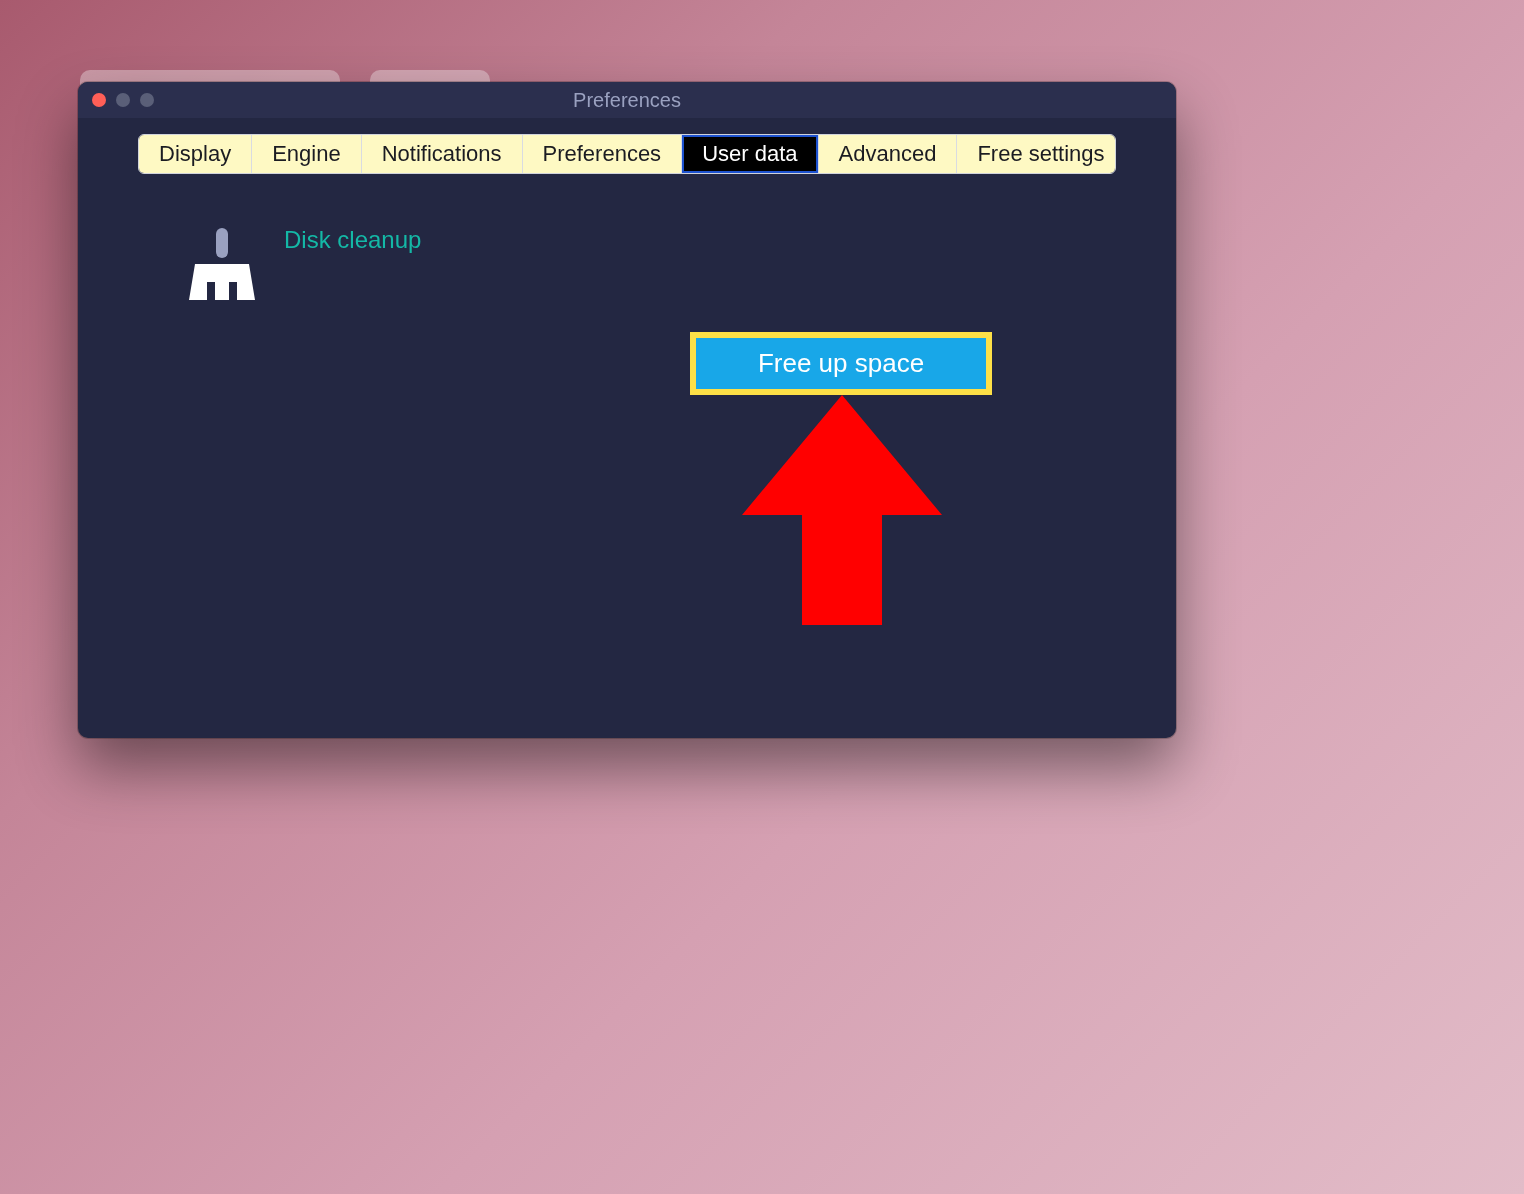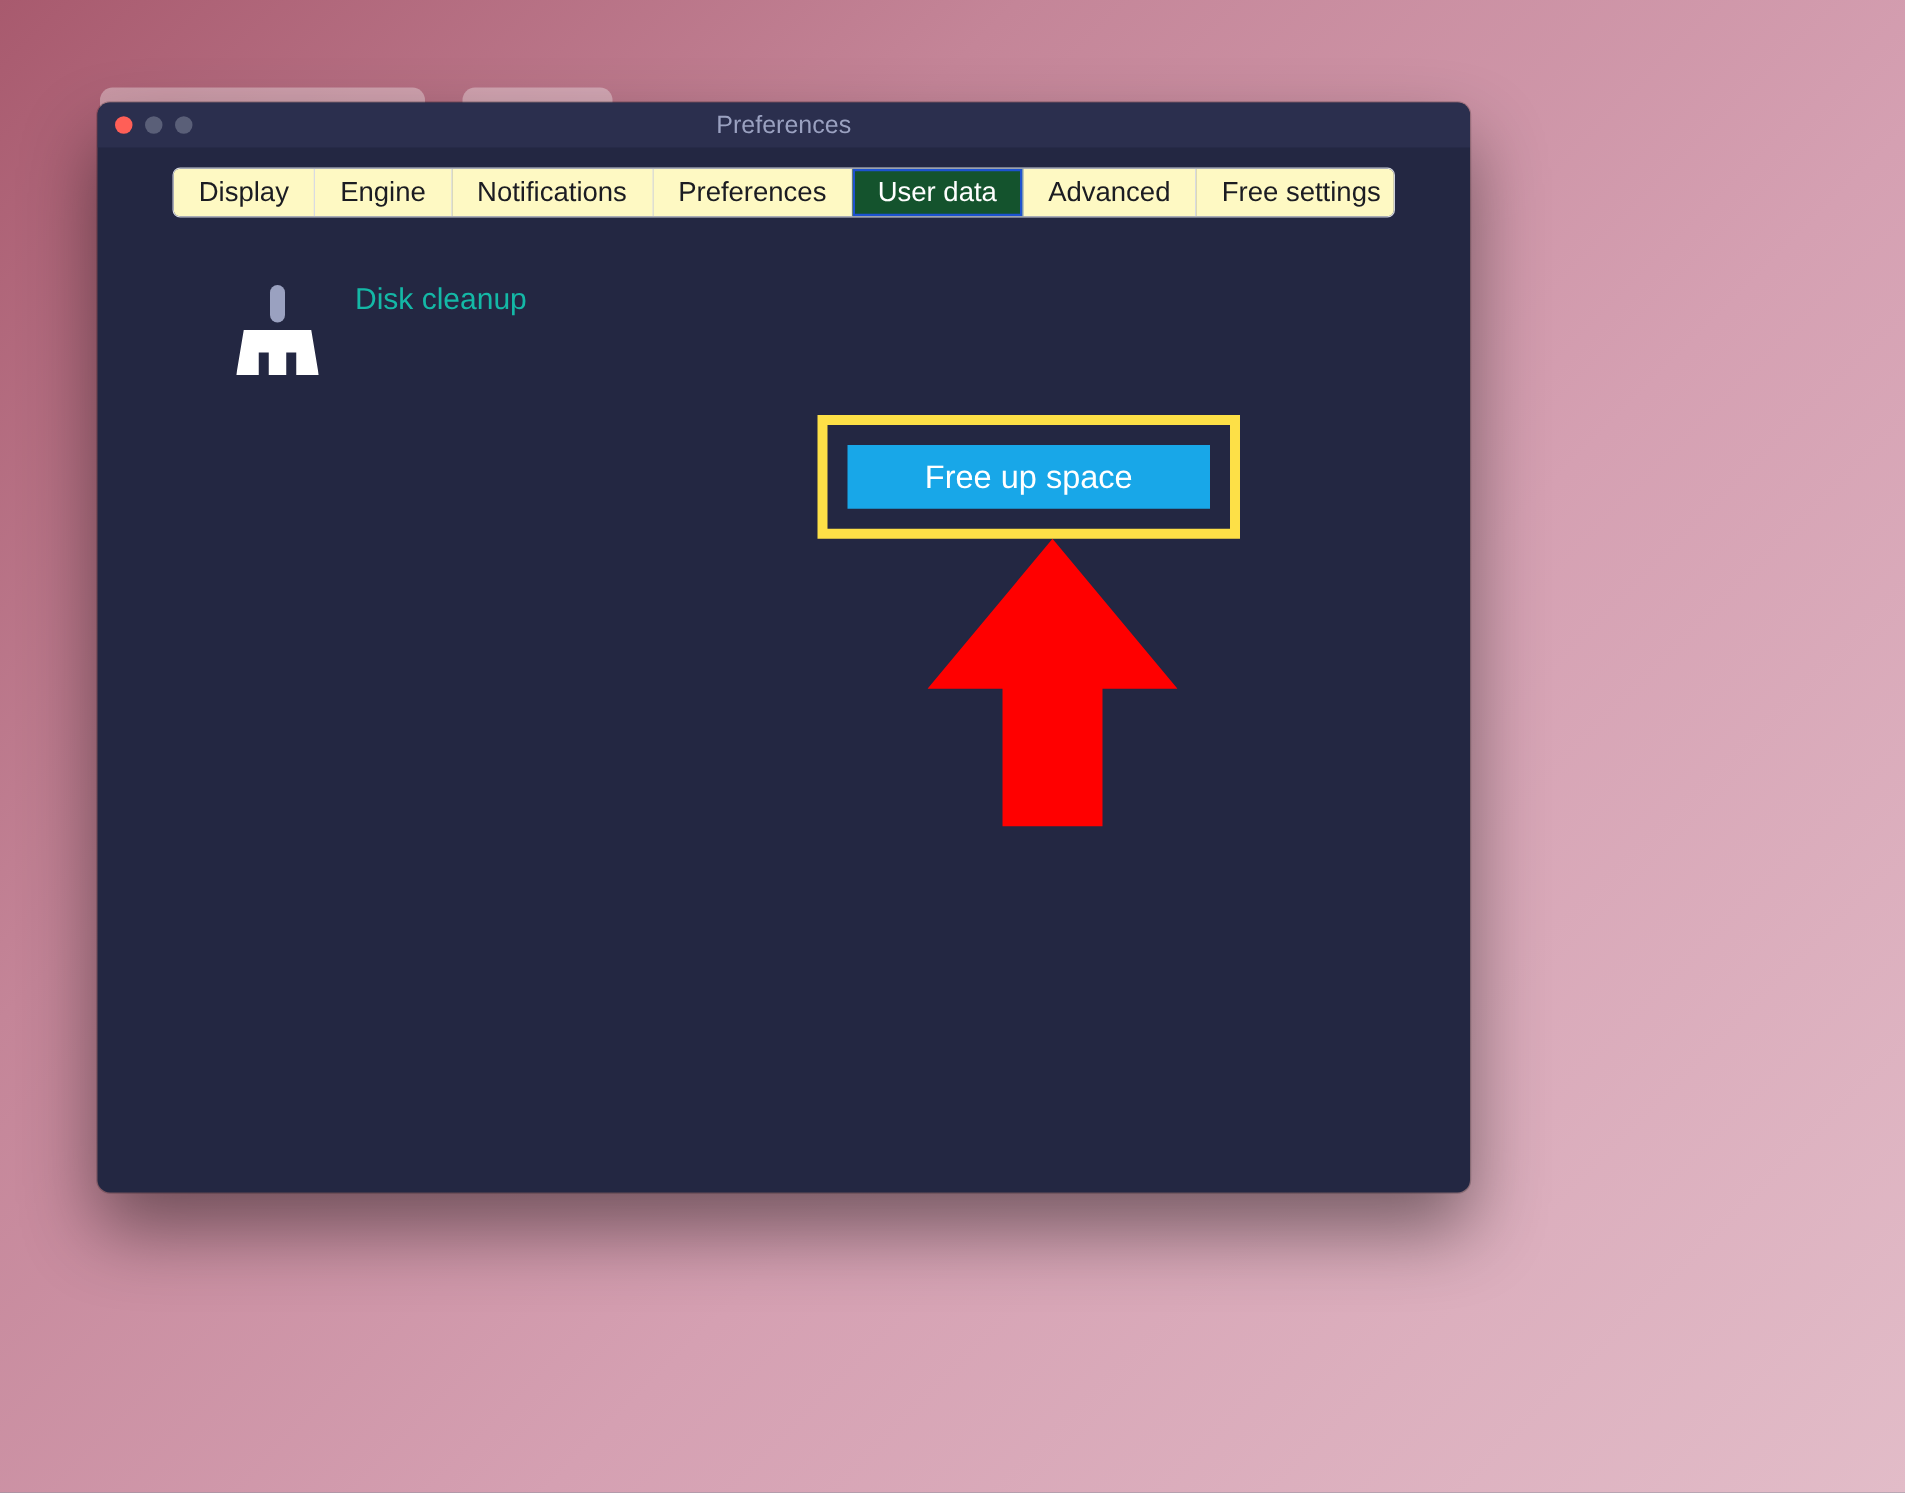--- a/index.html
+++ b/index.html
@@ -17,21 +17,21 @@
     border-radius: 10px;
   }
   .bg-hint.a { left: 80px;  top: 70px; width: 260px; height: 60px; }
   .bg-hint.b { left: 370px; top: 70px; width: 120px; height: 60px; }
 
   .window {
     position: absolute;
     left: 78px;
     top: 82px;
     width: 1098px;
-    height: 872px;
+    height: 656px;
     background: #232742;
     border-radius: 10px;
     box-shadow: 0 30px 60px rgba(0,0,0,0.45), 0 0 0 1px rgba(0,0,0,0.2);
     overflow: hidden;
   }
   .titlebar {
     height: 36px;
     display: flex;
     align-items: center;
     position: relative;
@@ -68,21 +68,21 @@
     background: #fef9c3;
     color: #1b1c22;
     font-size: 22px;
     padding: 6px 20px;
     border-right: 1px solid #d9dbe2;
     cursor: pointer;
     white-space: nowrap;
   }
   .tab:last-child { border-right: none; }
   .tab.active {
-    background: #14532d;
+    background: #000000;
     color: #ffffff;
     box-shadow: inset 0 0 0 2px #1d52cf;
   }
   .content {
     padding: 52px 64px 0 110px;
     color: #ffffff;
   }
   .row {
     display: flex;
     align-items: flex-start;
@@ -105,22 +105,22 @@
     font-size: 24px;
     line-height: 1.35;
   }
   .action-row {
     margin-top: 28px;
     display: flex;
     justify-content: flex-end;
     padding-right: 120px;
   }
   .action-highlight {
-    border: 8px solid #fde047;
-    padding: 16px;
+    border: 6px solid #fde047;
+    padding: 0;
     display: inline-block;
   }
   .action-btn {
     background: #18a7e8;
     color: #ffffff;
     font-size: 26px;
     border: none;
     padding: 10px 56px;
     cursor: pointer;
     min-width: 290px;

